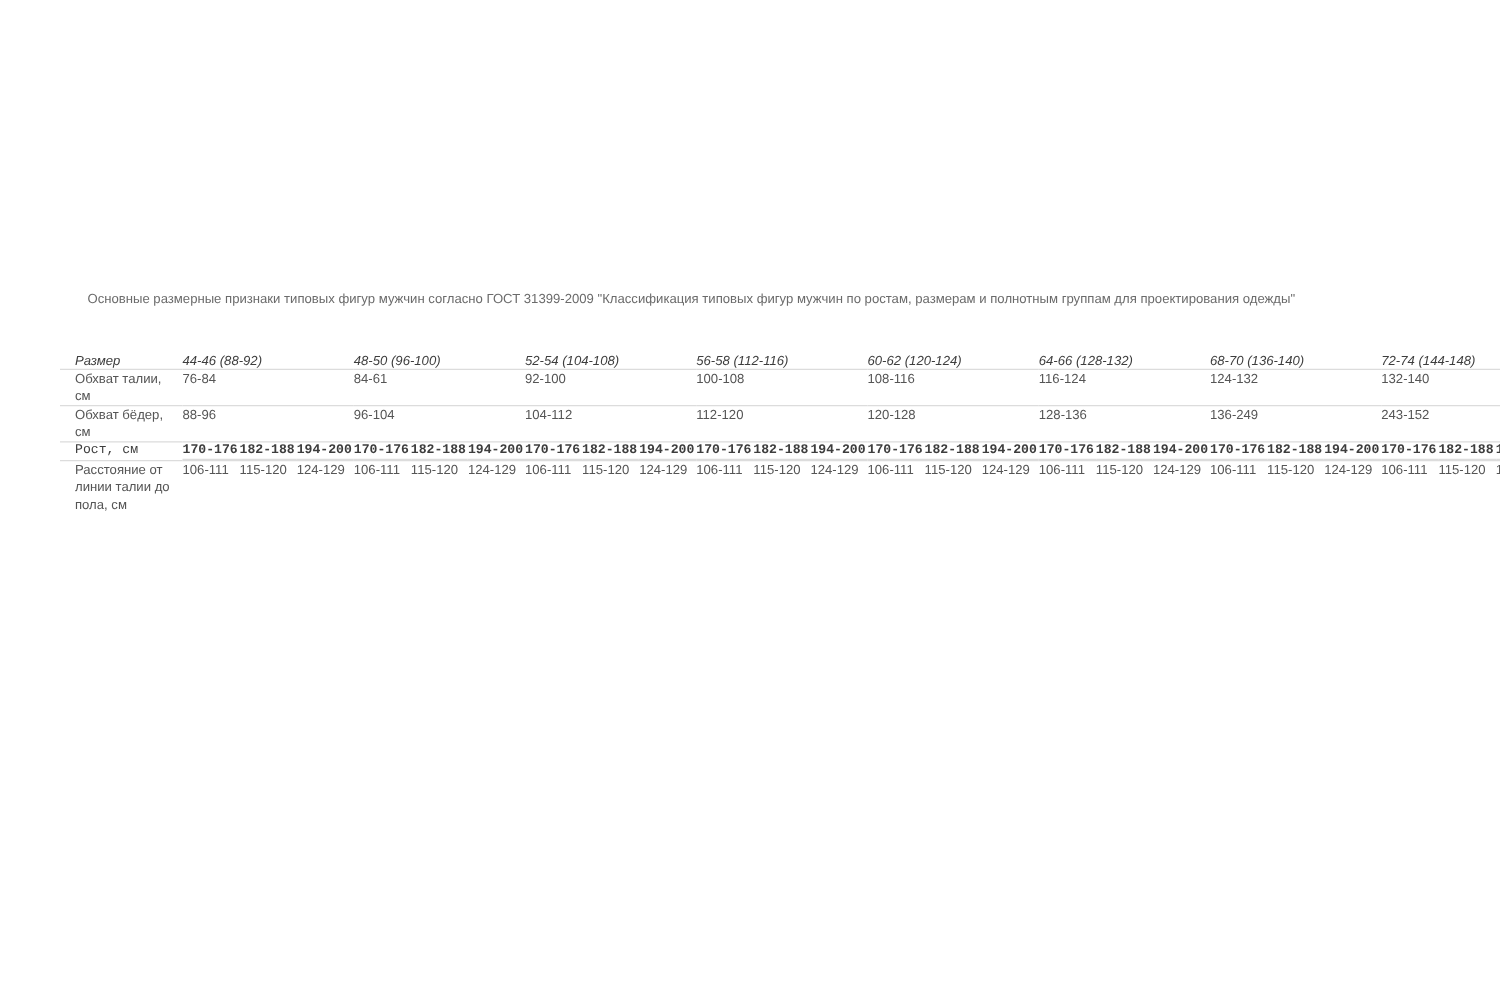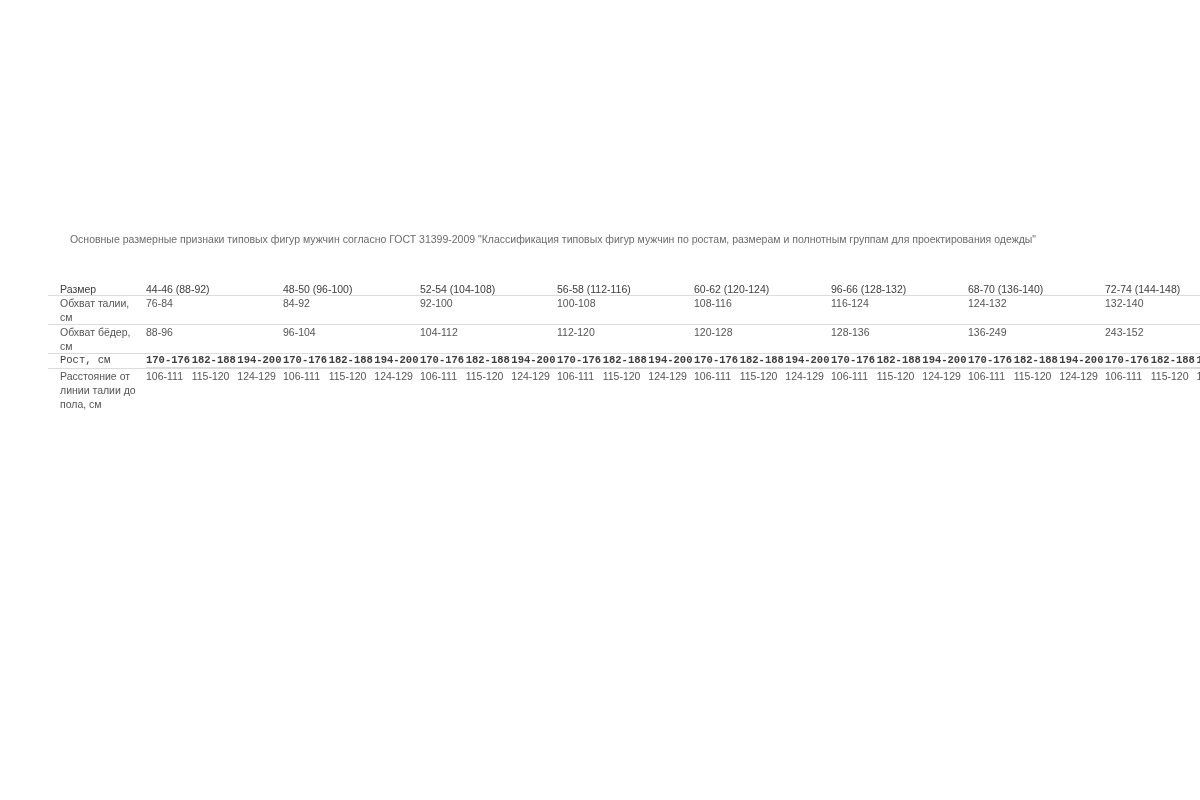--- a/index.html
+++ b/index.html
@@ -47,20 +47,21 @@
     font-weight: normal;
     padding: 0;
   }
   
   .hdr-row td {
     border-bottom: 1px solid #dcdcdc;
     padding: 10px 0 10px 0;
     font-size: 10.5px;
     font-weight: bold;
     color: #3d3d3d;
+    font-style: italic;
   }
   .data-row td {
     border-bottom: 1px solid #dcdcdc;
     padding: 13px 0 13px 0;
     font-size: 10.5px;
     color: #555555;
     line-height: 14px;
   }
   .rost-row td {
     border-bottom: 1px solid #dcdcdc;
@@ -116,30 +117,30 @@
       </colgroup>
 
       <tbody>
           <tr class="hdr-row">
         <td class="lbl">Размер</td>
         <td class="grp-inner">44-46 (88-92)</td>
         <td class="grp-inner">48-50 (96-100)</td>
         <td class="grp-inner">52-54 (104-108)</td>
         <td class="grp-inner">56-58 (112-116)</td>
         <td class="grp-inner">60-62 (120-124)</td>
-        <td class="grp-inner">96-66 (128-132)</td>
+        <td class="grp-inner">64-66 (128-132)</td>
         <td class="grp-inner">68-70 (136-140)</td>
         <td class="grp-inner">72-74 (144-148)</td>
       </tr>
 
 
       <tr class="data-row">
         <td class="lbl">Обхват талии, см</td>
         <td class="val">76-84</td>
-        <td class="val">84-92</td>
+        <td class="val">84-61</td>
         <td class="val">92-100</td>
         <td class="val">100-108</td>
         <td class="val">108-116</td>
         <td class="val">116-124</td>
         <td class="val">124-132</td>
         <td class="val">132-140</td>
       </tr>
 
       <tr class="data-row">
         <td class="lbl">Обхват бёдер, см</td>

